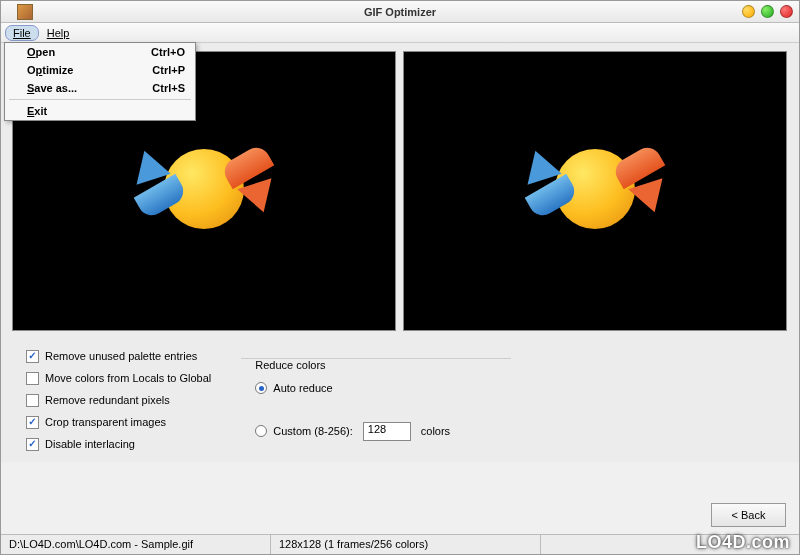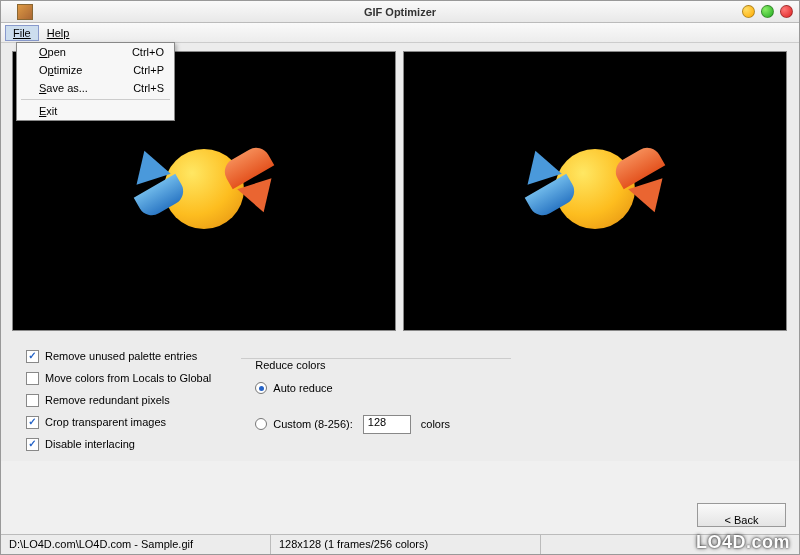--- a/index.html
+++ b/index.html
@@ -10,26 +10,26 @@
 .titlebar { height: 22px; background: linear-gradient(to bottom, #fafafa, #e8e8e8); border-bottom: 1px solid #bbb; display: flex; align-items: center; position: relative; padding-left: 13px; }
 .titlebar-icon { width: 16px; height: 16px; margin-left: 3px; background: linear-gradient(135deg, #d94, #a63); border: 1px solid #863; }
 .titlebar-text { position: absolute; left: 50%; transform: translateX(-50%); font-weight: bold; color: #333; }
 .window-controls { position: absolute; right: 6px; display: flex; gap: 6px; }
 .window-btn { width: 13px; height: 13px; border-radius: 50%; border: 1px solid rgba(0,0,0,0.3); }
 .btn-min { background: radial-gradient(circle at 30% 30%, #fd6, #fa0); }
 .btn-max { background: radial-gradient(circle at 30% 30%, #8e6, #2a2); }
 .btn-close { background: radial-gradient(circle at 30% 30%, #f77, #d22); }
 
 .menubar { height: 20px; background: linear-gradient(to bottom, #fafafa, #ececec); border-bottom: 1px solid #ccc; display: flex; align-items: center; padding-left: 4px; }
-.menu-item { padding: 2px 8px; cursor: default; }
+.menu-item { padding: 2px 8px; cursor: default; border-radius: 7px; }
 .menu-item.active { background: #cde; border: 1px solid #89c; padding: 1px 7px; }
 .menu-item span { text-decoration: underline; text-decoration-color: #333; text-underline-offset: 1px; }
 .menu-item .ul { text-decoration: underline; }
 
-.dropdown { position: absolute; top: 42px; left: 16px; width: 159px; background: #f7f7f7; border: 1px solid #888; box-shadow: 2px 2px 4px rgba(0,0,0,0.25); z-index: 100; }
+.dropdown { position: absolute; top: 42px; left: 4px; width: 192px; background: #f7f7f7; border: 1px solid #888; box-shadow: 2px 2px 4px rgba(0,0,0,0.25); z-index: 100; font-weight: bold; }
 .dropdown-item { display: flex; justify-content: space-between; padding: 3px 10px 3px 22px; cursor: default; }
 .dropdown-sep { height: 1px; background: #ccc; margin: 2px 4px; }
 .dropdown-item .ul { text-decoration: underline; }
 
 .content { padding: 8px 11px; background: #ececec; }
 .preview-row { display: flex; gap: 7px; }
 .preview-pane { width: 384px; height: 280px; background: #000; display: flex; align-items: center; justify-content: center; border: 1px solid #888; }
 
 .arrow-logo { width: 150px; height: 110px; position: relative; }
 .logo-sphere { position: absolute; left: 35px; top: 13px; width: 80px; height: 80px; border-radius: 50%; background: radial-gradient(circle at 35% 30%, #ffe763, #fdbd1f 55%, #e08a0e); }
@@ -42,27 +42,27 @@
 
 .options-row { display: flex; gap: 30px; margin-top: 16px; padding-left: 14px; align-items: flex-start; }
 .checkbox-col { display: flex; flex-direction: column; gap: 4px; }
 .checkbox-row { display: flex; align-items: center; gap: 6px; height: 18px; }
 .checkbox { width: 13px; height: 13px; border: 1px solid #888; background: #fff; display: flex; align-items: center; justify-content: center; font-size: 10px; color: #2563c7; font-weight: bold; line-height: 1; }
 .checkbox.checked::after { content: "✓"; }
 
 .fieldset { padding: 8px 14px 14px 14px; position: relative; margin-top: 4px; }
 .fieldset-border { position: absolute; left: 0; right: 0; top: 7px; bottom: 0; border-top: 1px solid #ccc; }
 .fieldset-legend { position: relative; background: #ececec; padding: 0 4px; margin-left: -4px; z-index: 1; }
-.fieldset-body { margin-top: 8px; display: flex; flex-direction: column; gap: 18px; }
+.fieldset-body { margin-top: 8px; display: flex; flex-direction: column; gap: 25px; }
 .radio-row { display: flex; align-items: center; gap: 6px; height: 18px; }
 .radio { width: 12px; height: 12px; border: 1px solid #777; border-radius: 50%; background: #fff; display: flex; align-items: center; justify-content: center; }
 .radio.checked::after { content: ""; width: 5px; height: 5px; border-radius: 50%; background: #2563c7; }
 .num-input { width: 48px; height: 19px; border: 1px solid #888; background: #fff; padding: 0 4px; margin: 0 4px; }
 
-.back-btn { position: absolute; right: 14px; bottom: 28px; width: 89px; height: 24px; background: linear-gradient(to bottom, #fafafa, #e4e4e4); border: 1px solid #999; display: flex; align-items: flex-end; justify-content: center; margin-left: 28px; }
+.back-btn { position: absolute; right: 14px; bottom: 28px; width: 75px; height: 24px; background: linear-gradient(to bottom, #fafafa, #e4e4e4); border: 1px solid #999; display: flex; align-items: center; justify-content: center; margin-left: 28px; }
 
 .statusbar { position: absolute; left: 1px; right: 1px; bottom: 1px; height: 20px; background: #ececec; border-top: 1px solid #bbb; display: flex; }
 .status-cell { padding: 3px 8px; border-right: 1px solid #bbb; min-width: 270px; }
 
 .watermark { position: absolute; right: 10px; bottom: 2px; color: #fff; font-size: 18px; font-weight: bold; text-shadow: 0 0 4px rgba(0,0,0,0.8), 0 0 2px rgba(0,0,0,0.9); opacity: 0.9; letter-spacing: 0.5px; z-index: 1; }
 </style>
 </head>
 <body>
 
 <div class="outer-border">

